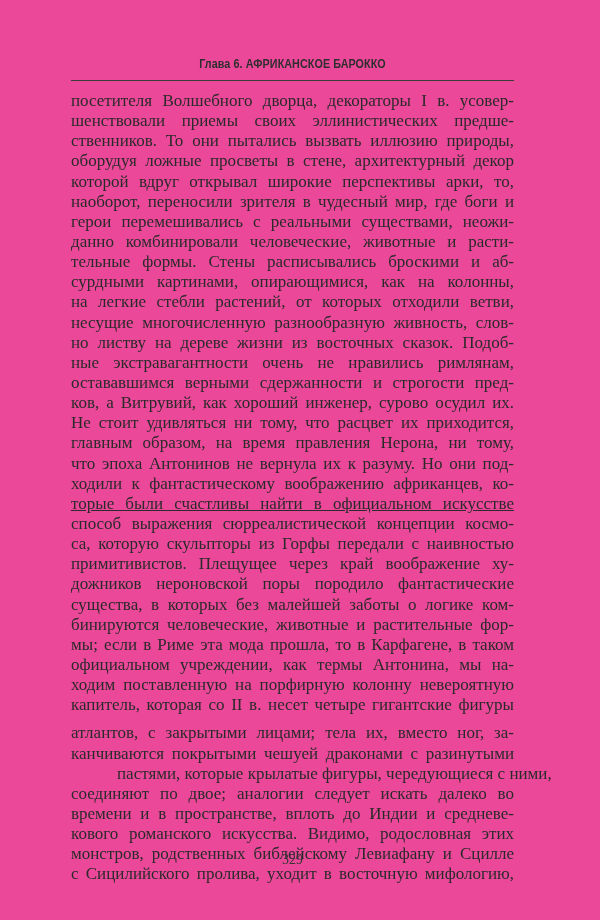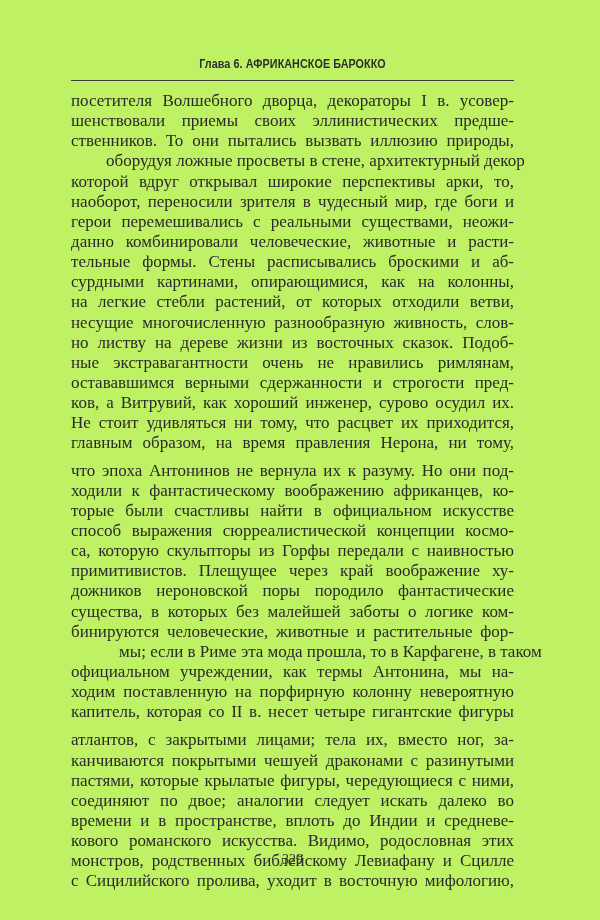--- a/index.html
+++ b/index.html
@@ -11,21 +11,21 @@
       width: 600px;
       height: 920px;
       position: relative;
       overflow: hidden;
       color: #2a2a2a;
     }
     .page {
       position: absolute;
       left: 0; top: 0;
       width: 600px; height: 920px;
-      background: #bef264;
+      background: #ec4899;
     }
     .running-head {
       position: absolute;
       left: 71px;
       width: 443px;
       top: 57px;
       text-align: center;
       font-family: "Liberation Sans", sans-serif;
       font-size: 12.5px;
       font-weight: bold;
@@ -79,51 +79,51 @@
 <body>
 
 <div class="page">
   <div class="running-head">Глава 6. АФРИКАНСКОЕ БАРОККО</div>
   <div class="head-rule"></div>
 
   <div class="body-text">
     <span class="line" style="display: block;">посетителя Волшебного дворца, декораторы I в. усовер-</span>
     <span class="line" style="display: block;">шенствовали приемы своих эллинистических предше-</span>
     <span class="line" style="display: block;">ственников. То они пытались вызвать иллюзию природы,</span>
-    <span class="line" style="display: block; margin-left: 35px;">оборудуя ложные просветы в стене, архитектурный декор</span>
+    <span class="line" style="display: block;">оборудуя ложные просветы в стене, архитектурный декор</span>
     <span class="line" style="display: block;">которой вдруг открывал широкие перспективы арки, то,</span>
     <span class="line" style="display: block;">наоборот, переносили зрителя в чудесный мир, где боги и</span>
     <span class="line" style="display: block;">герои перемешивались с реальными существами, неожи-</span>
     <span class="line" style="display: block;">данно комбинировали человеческие, животные и расти-</span>
     <span class="line" style="display: block;">тельные формы. Стены расписывались броскими и аб-</span>
     <span class="line" style="display: block;">сурдными картинами, опирающимися, как на колонны,</span>
     <span class="line" style="display: block;">на легкие стебли растений, от которых отходили ветви,</span>
     <span class="line" style="display: block;">несущие многочисленную разнообразную живность, слов-</span>
     <span class="line" style="display: block;">но листву на дереве жизни из восточных сказок. Подоб-</span>
     <span class="line" style="display: block;">ные экстравагантности очень не нравились римлянам,</span>
     <span class="line" style="display: block;">остававшимся верными сдержанности и строгости пред-</span>
     <span class="line" style="display: block;">ков, а Витрувий, как хороший инженер, сурово осудил их.</span>
     <span class="line" style="display: block;">Не стоит удивляться ни тому, что расцвет их приходится,</span>
     <span class="line" style="display: block;">главным образом, на время правления Нерона, ни тому,</span>
-    <span class="line" style="display: block; margin-top: 7px;">что эпоха Антонинов не вернула их к разуму. Но они под-</span>
+    <span class="line" style="display: block;">что эпоха Антонинов не вернула их к разуму. Но они под-</span>
     <span class="line" style="display: block;">ходили к фантастическому воображению африканцев, ко-</span>
-    <span class="line" style="display: block;">торые были счастливы найти в официальном искусстве</span>
+    <span class="line" style="display: block; text-decoration: underline;">торые были счастливы найти в официальном искусстве</span>
     <span class="line" style="display: block;">способ выражения сюрреалистической концепции космо-</span>
     <span class="line" style="display: block;">са, которую скульпторы из Горфы передали с наивностью</span>
     <span class="line" style="display: block;">примитивистов. Плещущее через край воображение ху-</span>
     <span class="line" style="display: block;">дожников нероновской поры породило фантастические</span>
     <span class="line" style="display: block;">существа, в которых без малейшей заботы о логике ком-</span>
     <span class="line" style="display: block;">бинируются человеческие, животные и растительные фор-</span>
-    <span class="line" style="display: block; margin-left: 48px;">мы; если в Риме эта мода прошла, то в Карфагене, в таком</span>
+    <span class="line" style="display: block;">мы; если в Риме эта мода прошла, то в Карфагене, в таком</span>
     <span class="line" style="display: block;">официальном учреждении, как термы Антонина, мы на-</span>
     <span class="line" style="display: block;">ходим поставленную на порфирную колонну невероятную</span>
     <span class="line" style="display: block;">капитель, которая со II в. несет четыре гигантские фигуры</span>
     <span class="line" style="display: block; margin-top: 8px;">атлантов, с закрытыми лицами; тела их, вместо ног, за-</span>
     <span class="line" style="display: block;">канчиваются покрытыми чешуей драконами с разинутыми</span>
-    <span class="line" style="display: block;">пастями, которые крылатые фигуры, чередующиеся с ними,</span>
+    <span class="line" style="display: block; margin-left: 46px;">пастями, которые крылатые фигуры, чередующиеся с ними,</span>
     <span class="line" style="display: block;">соединяют по двое; аналогии следует искать далеко во</span>
     <span class="line" style="display: block;">времени и в пространстве, вплоть до Индии и средневе-</span>
     <span class="line" style="display: block;">кового романского искусства. Видимо, родословная этих</span>
     <span class="line" style="display: block;">монстров, родственных библейскому Левиафану и Сцилле</span>
     <span class="line last" style="display: block;">с Сицилийского пролива, уходит в восточную мифологию,</span>
   </div>
 
   <div class="page-number">329</div>
 </div>
 

